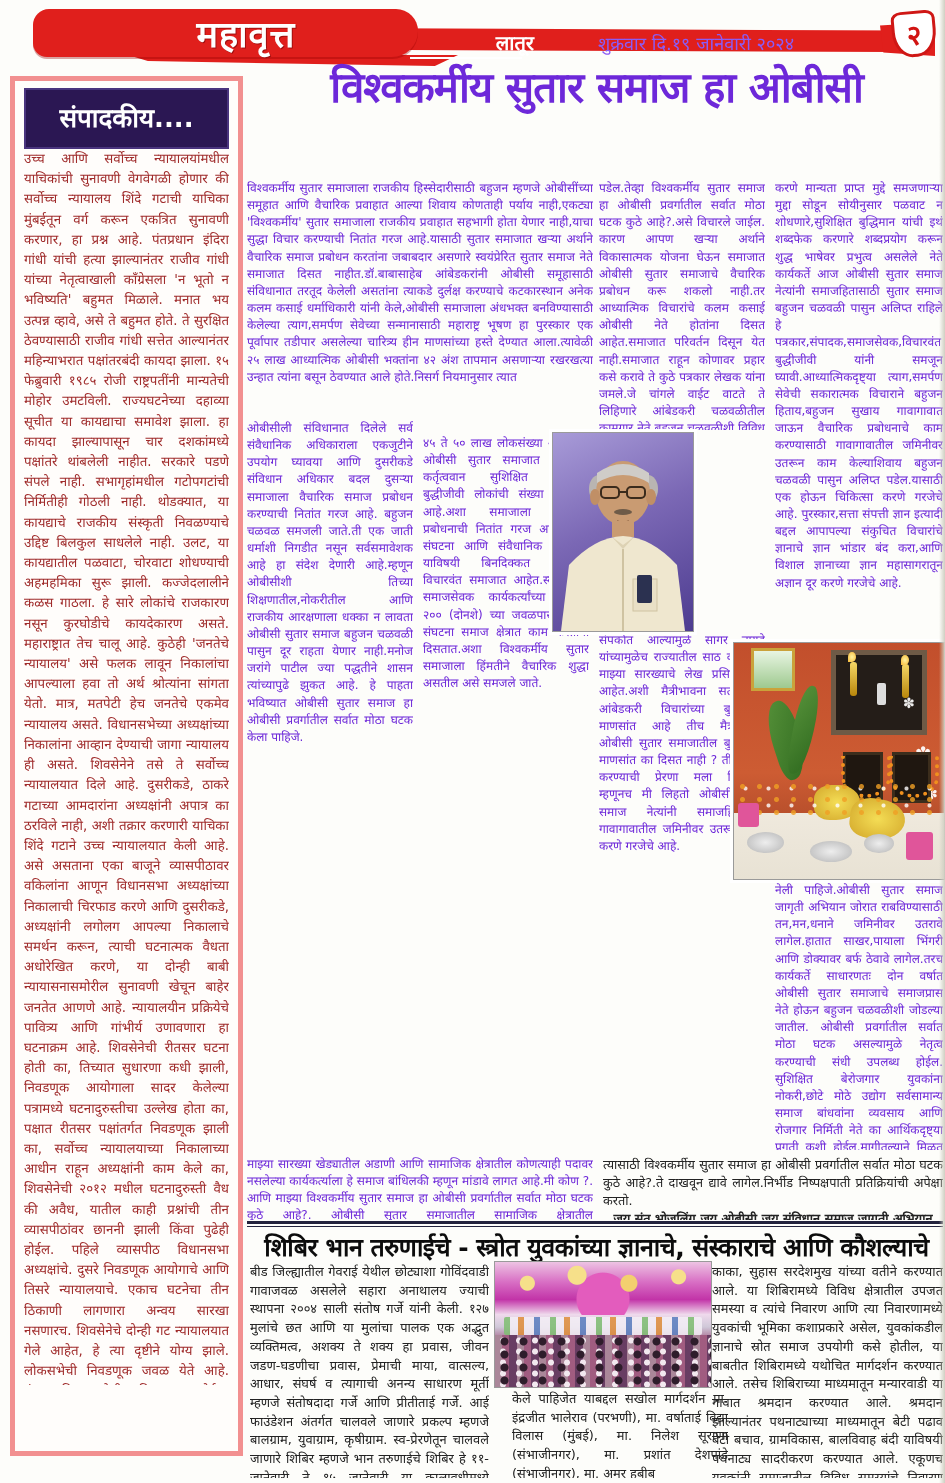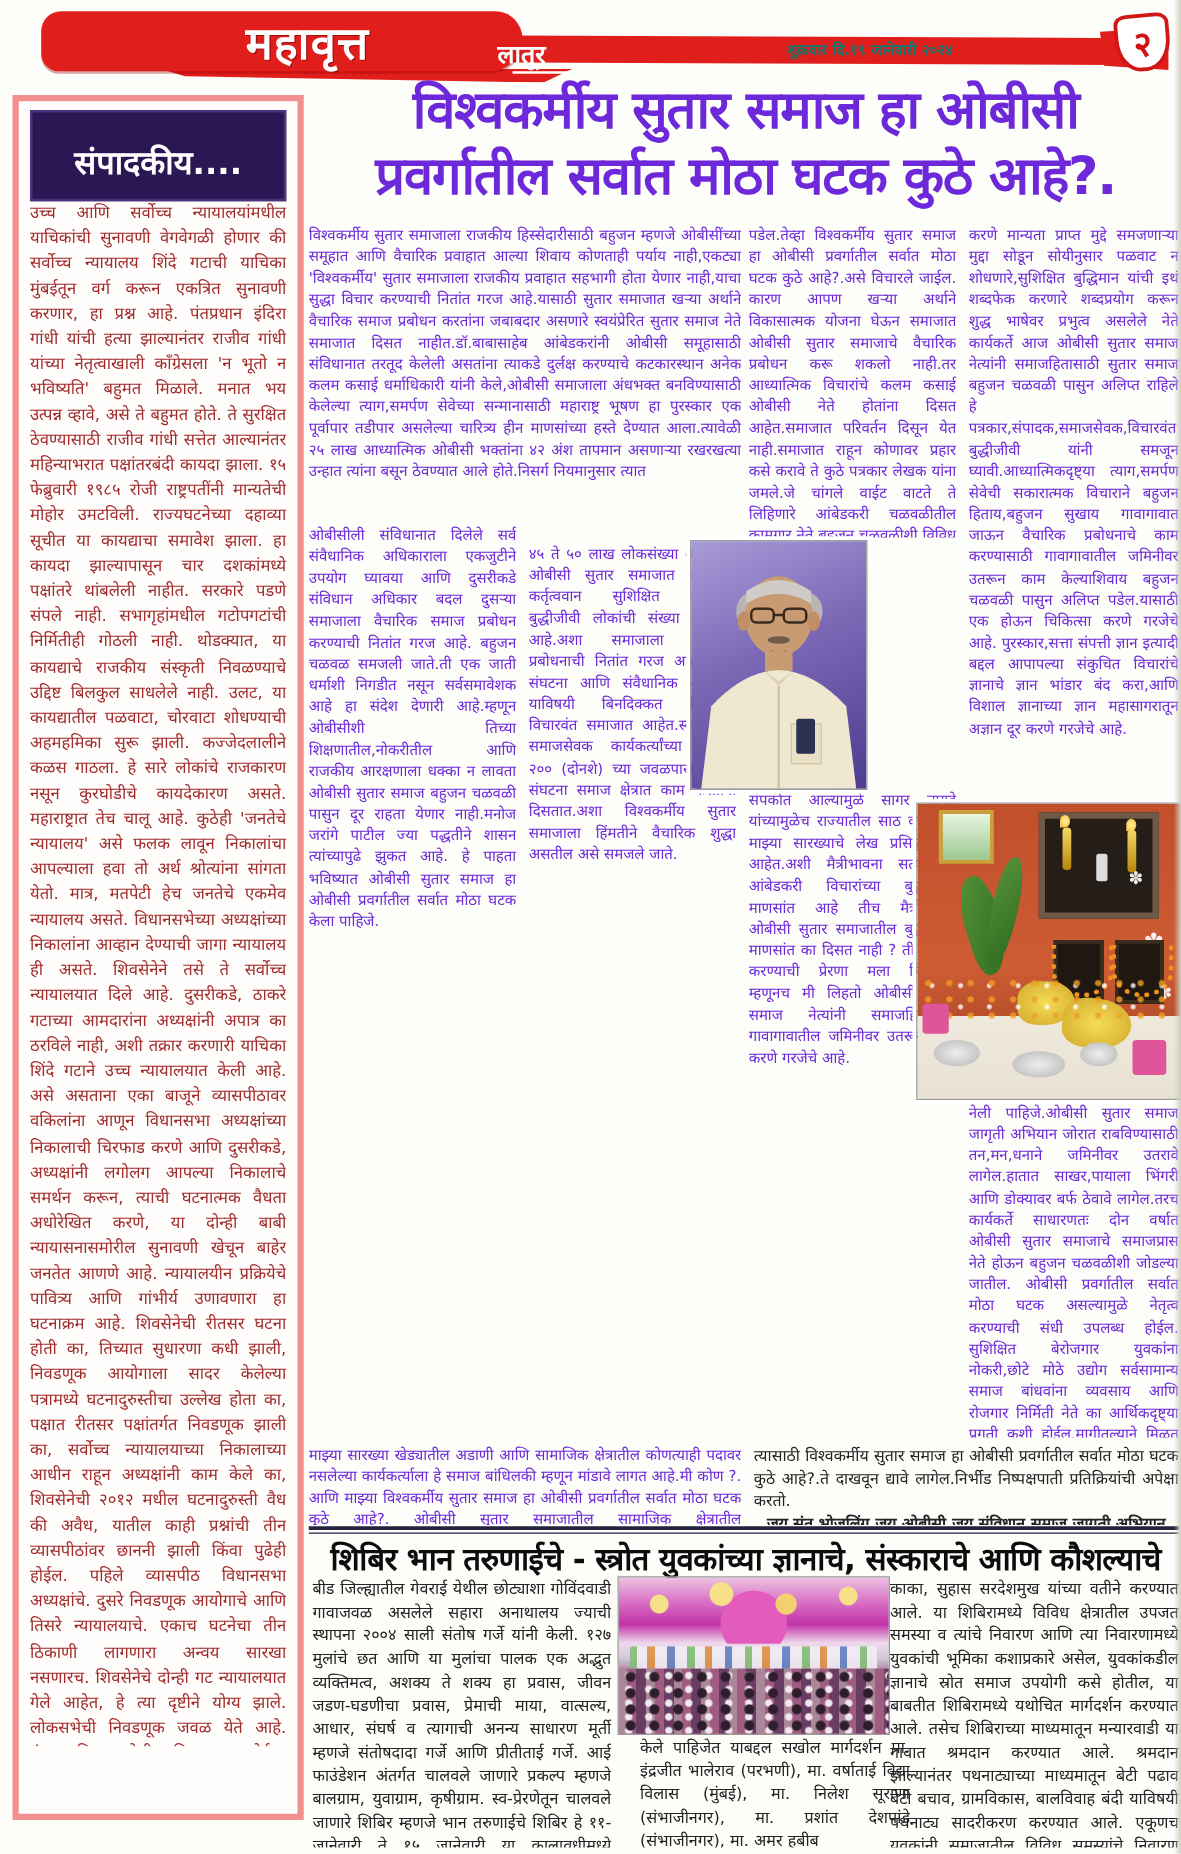--- a/index.html
+++ b/index.html
@@ -11,34 +11,34 @@
   
   .mast-strip{position:absolute;left:58px;top:27px;width:852px;height:25px;background:#e01f1c;
     clip-path:polygon(2% 0,100% 14%,98% 100%,0 86%);}
   .mast-strip2{position:absolute;left:880px;top:22px;width:55px;height:34px;background:#e01f1c;clip-path:polygon(0 10%,100% 0,100% 100%,6% 90%);}
   .mast-logo{position:absolute;left:33px;top:9px;width:385px;height:48px;background:#e01f1c;
     border-radius:16px 22px 26px 14px;display:flex;align-items:center;justify-content:center;
     box-shadow:0 2px 0 rgba(150,0,0,.35);}
   .mast-logo span{color:#fff;font-size:36px;font-weight:800;letter-spacing:1px;text-shadow:1px 1px 0 #9e0f0f;margin-left:41px;}
   .mast-tail{position:absolute;left:128px;top:55px;width:330px;height:11px;background:#e01f1c;
     clip-path:polygon(0 0,100% 0,93% 100%,6% 55%);}
-  .mast-city{position:absolute;left:398px;top:29px;width:136px;text-align:left;color:#fff;
+  .mast-city{position:absolute;left:398px;top:29px;width:136px;text-align:right;color:#fff;
     font-size:20px;font-weight:800;}
   .mast-city .rule{display:block;height:2px;background:#fff;margin:1px 12px 0;}
-  .mast-date{position:absolute;left:566px;top:31px;width:260px;text-align:center;color:#0f766e;
-    font-size:12px;font-weight:700;}
+  .mast-date{position:absolute;left:566px;top:31px;width:260px;text-align:center;color:#8b5cf6;
+    font-size:18px;font-weight:400;}
   .mast-badge{position:absolute;left:892px;top:11px;width:44px;height:46px;background:#fff;
     border:3px solid #cf1715;border-radius:10px 10px 20px 20px / 8px 8px 26px 26px;
     transform:rotate(-5deg);display:flex;align-items:center;justify-content:center;box-sizing:border-box;}
   .mast-badge span{color:#d11412;font-size:28px;font-weight:800;}
   
   .edit-box{position:absolute;left:10px;top:76px;width:233px;height:1380px;box-sizing:border-box;
     border:5px solid #f29090;background:#fffdfb;padding:7px 9px;overflow:hidden;}
   .edit-label{background:#2b1753;color:#fff;font-weight:800;font-size:26px;
-    text-align:center;padding:21px 4px 12px;border:2px solid #4a347e;}
+    text-align:center;padding:9px 4px 12px;border:2px solid #4a347e;}
   .edit-headline{font-size:27px;font-weight:800;color:#0b0b0b;margin:12px 0 6px;white-space:nowrap;letter-spacing:-1px;}
   .edit-body{font-size:13.3px;line-height:1.52;color:#a02c2c;text-align:justify;font-weight:500;
     height:1236px;overflow:hidden;white-space:pre-line;}
   
   .main-headline{position:absolute;left:250px;top:62px;width:693px;text-align:center;
     font-size:42px;line-height:1.26;font-weight:800;color:#6d28d9;letter-spacing:-1px;}
   .article{position:absolute;left:247px;top:180px;width:696px;height:1042px;}
   .atext{position:absolute;font-size:12px;line-height:1.43;text-align:justify;color:#6d28d9;overflow:hidden;}
   .a-intro{left:0;top:0;width:346px;height:250px;}
   .a-c3top{left:352px;top:0;width:166px;height:250px;}
@@ -124,21 +124,20 @@
   </div>
 </div>
 
 <div class="edit-box">
   <div class="edit-label">संपादकीय....</div>
   <div class="edit-body">उच्च आणि सर्वोच्च न्यायालयांमधील याचिकांची सुनावणी वेगवेगळी होणार की सर्वोच्च न्यायालय शिंदे गटाची याचिका मुंबईतून वर्ग करून एकत्रित सुनावणी करणार, हा प्रश्न आहे. पंतप्रधान इंदिरा गांधी यांची हत्या झाल्यानंतर राजीव गांधी यांच्या नेतृत्वाखाली काँग्रेसला 'न भूतो न भविष्यति' बहुमत मिळाले. मनात भय उत्पन्न व्हावे, असे ते बहुमत होते. ते सुरक्षित ठेवण्यासाठी राजीव गांधी सत्तेत आल्यानंतर महिन्याभरात पक्षांतरबंदी कायदा झाला. १५ फेब्रुवारी १९८५ रोजी राष्ट्रपतींनी मान्यतेची मोहोर उमटविली. राज्यघटनेच्या दहाव्या सूचीत या कायद्याचा समावेश झाला. हा कायदा झाल्यापासून चार दशकांमध्ये पक्षांतरे थांबलेली नाहीत. सरकारे पडणे संपले नाही. सभागृहांमधील गटोपगटांची निर्मितीही गोठली नाही. थोडक्यात, या कायद्याचे राजकीय संस्कृती निवळण्याचे उद्दिष्ट बिलकुल साधलेले नाही. उलट, या कायद्यातील पळवाटा, चोरवाटा शोधण्याची अहमहमिका सुरू झाली. कज्जेदलालीने कळस गाठला. हे सारे लोकांचे राजकारण नसून कुरघोडीचे कायदेकारण असते. महाराष्ट्रात तेच चालू आहे. कुठेही 'जनतेचे न्यायालय' असे फलक लावून निकालांचा आपल्याला हवा तो अर्थ श्रोत्यांना सांगता येतो. मात्र, मतपेटी हेच जनतेचे एकमेव न्यायालय असते. विधानसभेच्या अध्यक्षांच्या निकालांना आव्हान देण्याची जागा न्यायालय ही असते. शिवसेनेने तसे ते सर्वोच्च न्यायालयात दिले आहे. दुसरीकडे, ठाकरे गटाच्या आमदारांना अध्यक्षांनी अपात्र का ठरविले नाही, अशी तक्रार करणारी याचिका शिंदे गटाने उच्च न्यायालयात केली आहे. असे असताना एका बाजूने व्यासपीठावर वकिलांना आणून विधानसभा अध्यक्षांच्या निकालाची चिरफाड करणे आणि दुसरीकडे, अध्यक्षांनी लगोलग आपल्या निकालाचे समर्थन करून, त्याची घटनात्मक वैधता अधोरेखित करणे, या दोन्ही बाबी न्यायासनासमोरील सुनावणी खेचून बाहेर जनतेत आणणे आहे. न्यायालयीन प्रक्रियेचे पावित्र्य आणि गांभीर्य उणावणारा हा घटनाक्रम आहे. शिवसेनेची रीतसर घटना होती का, तिच्यात सुधारणा कधी झाली, निवडणूक आयोगाला सादर केलेल्या पत्रामध्ये घटनादुरुस्तीचा उल्लेख होता का, पक्षात रीतसर पक्षांतर्गत निवडणूक झाली का, सर्वोच्च न्यायालयाच्या निकालाच्या आधीन राहून अध्यक्षांनी काम केले का, शिवसेनेची २०१२ मधील घटनादुरुस्ती वैध की अवैध, यातील काही प्रश्नांची तीन व्यासपीठांवर छाननी झाली किंवा पुढेही होईल. पहिले व्यासपीठ विधानसभा अध्यक्षांचे. दुसरे निवडणूक आयोगाचे आणि तिसरे न्यायालयाचे. एकाच घटनेचा तीन ठिकाणी लागणारा अन्वय सारखा नसणारच. शिवसेनेचे दोन्ही गट न्यायालयात गेले आहेत, हे त्या दृष्टीने योग्य झाले. लोकसभेची निवडणूक जवळ येते आहे. नंतर विधानसभेची निवडणूक येईल. दरम्यान उच्च आणि सर्वोच्च न्यायालयांमधील याचिकांची सुनावणी वेगवेगळी होणार की सर्वोच्च न्यायालय शिंदे गटाची याचिका मुंबईतून वर्ग करून एकत्रित सुनावणी करणार, हा प्रश्न आहे. ती सुनावणी किती वेळेत संपून निकाल कधी लागणार आणि त्या निकालाची तामिली सध्याच्या सभागृहाची मुदत संपण्याच्या आत होणार की नाही, हे सारे प्रश्न अनुत्तरित आहेत. महाराष्ट्रातील प्रत्यक्ष सत्तेच्या राजकारणावर तीनही व्यासपीठांवर झालेल्या किंवा होणाऱ्या न्यायप्रक्रियेचा थेट परिणाम होतो आहे का, हा यातला कळीचा प्रश्न आहे. तसा तो होत नसेल तर या साऱ्या प्रक्रियेतील प्रत्यक्ष परिणामाच्या दृष्टीने असणारी व्यर्थता नजरेआड करण्याजोगी नाही. आधी भाजपशी असणारी निवडणूकपूर्व युती तोडून उद्धव ठाकरे काँग्रेस-राष्ट्रवादीसोबत गेले. मग एकनाथ शिंदे यांनी बंड करून ते सरकार पाडले. पुढे अजित पवार यांनीही जुना फसलेला राजकीय खेळ दुसऱ्यांदा यशस्वी करून दाखविला. हे सारे एकाच विधानसभेच्या कार्यकाळात घडले. असे शरद पवारांचे १९७८ चे 'खंजीरकांड' वगळता इतक्या घाऊक प्रमाणात कधी झाले नव्हते. या साऱ्या ट्रॅपिझच्या थरारक खेळाचा खरा न्यायमूर्ती शेवटी मतदार आहे. पक्षांतरबंदी कायदा आणि त्यातले असंख्य बदल यांचे जे मोठे अवडंबर उभे राहिले आहे, ते किती निरर्थक आहे, हे सगळे पक्ष रोजच्या रोज दाखवून देत आहेत. व्यवहारवादी राजकारणाला (रिअलपोलिटिक) नैतिक किंवा न्यायिक वेसण घालण्याला किती मर्यादा असतात, हे शिकविण्यासाठी महाराष्ट्राचे हे उदाहरण पुढे अनेक पिढ्या उपयोगी पडेल!</div>
 </div>
 
 <div class="main-headline">
   <div>विश्वकर्मीय सुतार समाज हा ओबीसी</div>
-  <div>प्रवर्गातील सर्वात मोठा घटक कुठे आहे?.</div>
 </div>
 
 <div class="article">
   <div class="atext a-intro">विश्वकर्मीय सुतार समाजाला राजकीय हिस्सेदारीसाठी बहुजन म्हणजे ओबीसींच्या समूहात आणि वैचारिक प्रवाहात आल्या शिवाय कोणताही पर्याय नाही,एकट्या 'विश्वकर्मीय' सुतार समाजाला राजकीय प्रवाहात सहभागी होता येणार नाही,याचा सुद्धा विचार करण्याची नितांत गरज आहे.यासाठी सुतार समाजात खऱ्या अर्थाने वैचारिक समाज प्रबोधन करतांना जबाबदार असणारे स्वयंप्रेरित सुतार समाज नेते समाजात दिसत नाहीत.डॉ.बाबासाहेब आंबेडकरांनी ओबीसी समूहासाठी संविधानात तरतूद केलेली असतांना त्याकडे दुर्लक्ष करण्याचे कटकारस्थान अनेक कलम कसाई धर्माधिकारी यांनी केले,ओबीसी समाजाला अंधभक्त बनविण्यासाठी केलेल्या त्याग,समर्पण सेवेच्या सन्मानासाठी महाराष्ट्र भूषण हा पुरस्कार एक पूर्वापार तडीपार असलेल्या चारित्र्य हीन माणसांच्या हस्ते देण्यात आला.त्यावेळी २५ लाख आध्यात्मिक ओबीसी भक्तांना ४२ अंश तापमान असणाऱ्या रखरखत्या उन्हात त्यांना बसून ठेवण्यात आले होते.निसर्ग नियमानुसार त्यात</div>
   <div class="atext a-c3top">पडेल.तेव्हा विश्वकर्मीय सुतार समाज हा ओबीसी प्रवर्गातील सर्वात मोठा घटक कुठे आहे?.असे विचारले जाईल. कारण आपण खऱ्या अर्थाने विकासात्मक योजना घेऊन समाजात ओबीसी सुतार समाजाचे वैचारिक प्रबोधन करू शकलो नाही.तर आध्यात्मिक विचारांचे कलम कसाई ओबीसी नेते होतांना दिसत आहेत.समाजात परिवर्तन दिसून येत नाही.समाजात राहून कोणावर प्रहार कसे करावे ते कुठे पत्रकार लेखक यांना जमले.जे चांगले वाईट वाटते ते लिहिणारे आंबेडकरी चळवळीतील कामगार नेते बहुजन चळवळीशी विविध विषयावर अभ्यासपूर्ण समाज प्रबोधनात्मक लिखाण करणारे पत्रकार आणि उच्च लेखक साहित्यिक आदरणीय सागरजी तायडे यां च्या</div>
   <div class="atext a-c4top">करणे मान्यता प्राप्त मुद्दे समजणाऱ्या मुद्दा सोडून सोयीनुसार पळवाट न शोधणारे,सुशिक्षित बुद्धिमान यांची इथं शब्दफेक करणारे शब्दप्रयोग करून शुद्ध भाषेवर प्रभुत्व असलेले नेते कार्यकर्ते आज ओबीसी सुतार समाज नेत्यांनी समाजहितासाठी सुतार समाज बहुजन चळवळी पासुन अलिप्त राहिले हे पत्रकार,संपादक,समाजसेवक,विचारवंत बुद्धीजीवी यांनी समजून घ्यावी.आध्यात्मिकदृष्ट्या त्याग,समर्पण सेवेची सकारात्मक विचाराने बहुजन हिताय,बहुजन सुखाय गावागावात जाऊन वैचारिक प्रबोधनाचे काम करण्यासाठी गावागावातील जमिनीवर उतरून काम केल्याशिवाय बहुजन चळवळी पासुन अलिप्त पडेल.यासाठी एक होऊन चिकित्सा करणे गरजेचे आहे. पुरस्कार,सत्ता संपत्ती ज्ञान इत्यादी बद्दल आपापल्या संकुचित विचारांचे ज्ञानाचे ज्ञान भांडार बंद करा,आणि विशाल ज्ञानाच्या ज्ञान महासागरातून अज्ञान दूर करणे गरजेचे आहे.</div>
   <div class="atext a-c1">ओबीसीली संविधानात दिलेले सर्व संवैधानिक अधिकाराला एकजुटीने उपयोग घ्यावया आणि दुसरीकडे संविधान अधिकार बदल दुसऱ्या समाजाला वैचारिक समाज प्रबोधन करण्याची नितांत गरज आहे. बहुजन चळवळ समजली जाते.ती एक जाती धर्माशी निगडीत नसून सर्वसमावेशक आहे हा संदेश देणारी आहे.म्हणून ओबीसीशी तिच्या शिक्षणातील,नोकरीतील आणि राजकीय आरक्षणाला धक्का न लावता ओबीसी सुतार समाज बहुजन चळवळी पासुन दूर राहता येणार नाही.मनोज जरांगे पाटील ज्या पद्धतीने शासन त्यांच्यापुढे झुकत आहे. हे पाहता भविष्यात ओबीसी सुतार समाज हा ओबीसी प्रवर्गातील सर्वात मोठा घटक केला पाहिजे.</div>
   <div class="atext a-c2">४५ ते ५० लाख लोकसंख्या असलेल्या ओबीसी सुतार समाजात कर्तबगार कर्तृत्ववान सुशिक्षित बुद्धिमान बुद्धीजीवी लोकांची संख्या लक्षणीय आहे.अशा समाजाला वैचारिक प्रबोधनाची नितांत गरज आहे.समाज संघटना आणि संवैधानिक अधिकार याविषयी बिनदिक्कत लिहिणारे विचारवंत समाजात आहेत.स्वाभिमानी समाजसेवक कार्यकर्त्यांच्या किमान २०० (दोनशे) च्या जवळपास समाज संघटना समाज क्षेत्रात काम करताना दिसतात.अशा विश्वकर्मीय सुतार समाजाला हिंमतीने वैचारिक शुद्धा असतील असे समजले जाते.</div>
   <div class="atext a-c3bot">संपर्कात आल्यामुळे सागर तायडे यांच्यामुळेच राज्यातील साठ वृत्तपत्रात माझ्या सारख्याचे लेख प्रसिद्ध होत आहेत.अशी मैत्रीभावना सत्यशोधक आंबेडकरी विचारांच्या बुद्धीजीवी माणसांत आहे तीच मैत्रीभावना ओबीसी सुतार समाजातील बुद्धीजीवी माणसांत का दिसत नाही ? ती निर्माण करण्याची प्रेरणा मला मिळाली. म्हणूनच मी लिहतो ओबीसी सुतार समाज नेत्यांनी समाजहितासाठी गावागावातील जमिनीवर उतरून काम करणे गरजेचे आहे.</div>
   <div class="atext a-c4bot">नेली पाहिजे.ओबीसी सुतार समाज जागृती अभियान जोरात राबविण्यासाठी तन,मन,धनाने जमिनीवर उतरावे लागेल.हातात साखर,पायाला भिंगरी आणि डोक्यावर बर्फ ठेवावे लागेल.तरच कार्यकर्ते साधारणतः दोन वर्षात ओबीसी सुतार समाजाचे समाजप्रास नेते होऊन बहुजन चळवळीशी जोडल्या जातील. ओबीसी प्रवर्गातील सर्वात मोठा घटक असल्यामुळे नेतृत्व करण्याची संधी उपलब्ध होईल. सुशिक्षित बेरोजगार युवकांना नोकरी,छोटे मोठे उद्योग सर्वसामान्य समाज बांधवांना व्यवसाय आणि रोजगार निर्मिती नेते का आर्थिकदृष्ट्या प्रगती कशी होईल.मागीतल्याने मिळत नाही,संघर्षाने मिळते.हे या कार्यकर्त्याला नेत्याला माहितीच नाही.असे मला वाटते.५२ वर्षात आंदोलन उभे का राहत नाही.कारण विहिरीत नाही,तर पोहऱ्यात येणार कुठून? ओबीसी सुतार समाज नेत्यांनी समाजहितासाठी जमिनीवर उतरून काम केले पाहिजे.</div>

